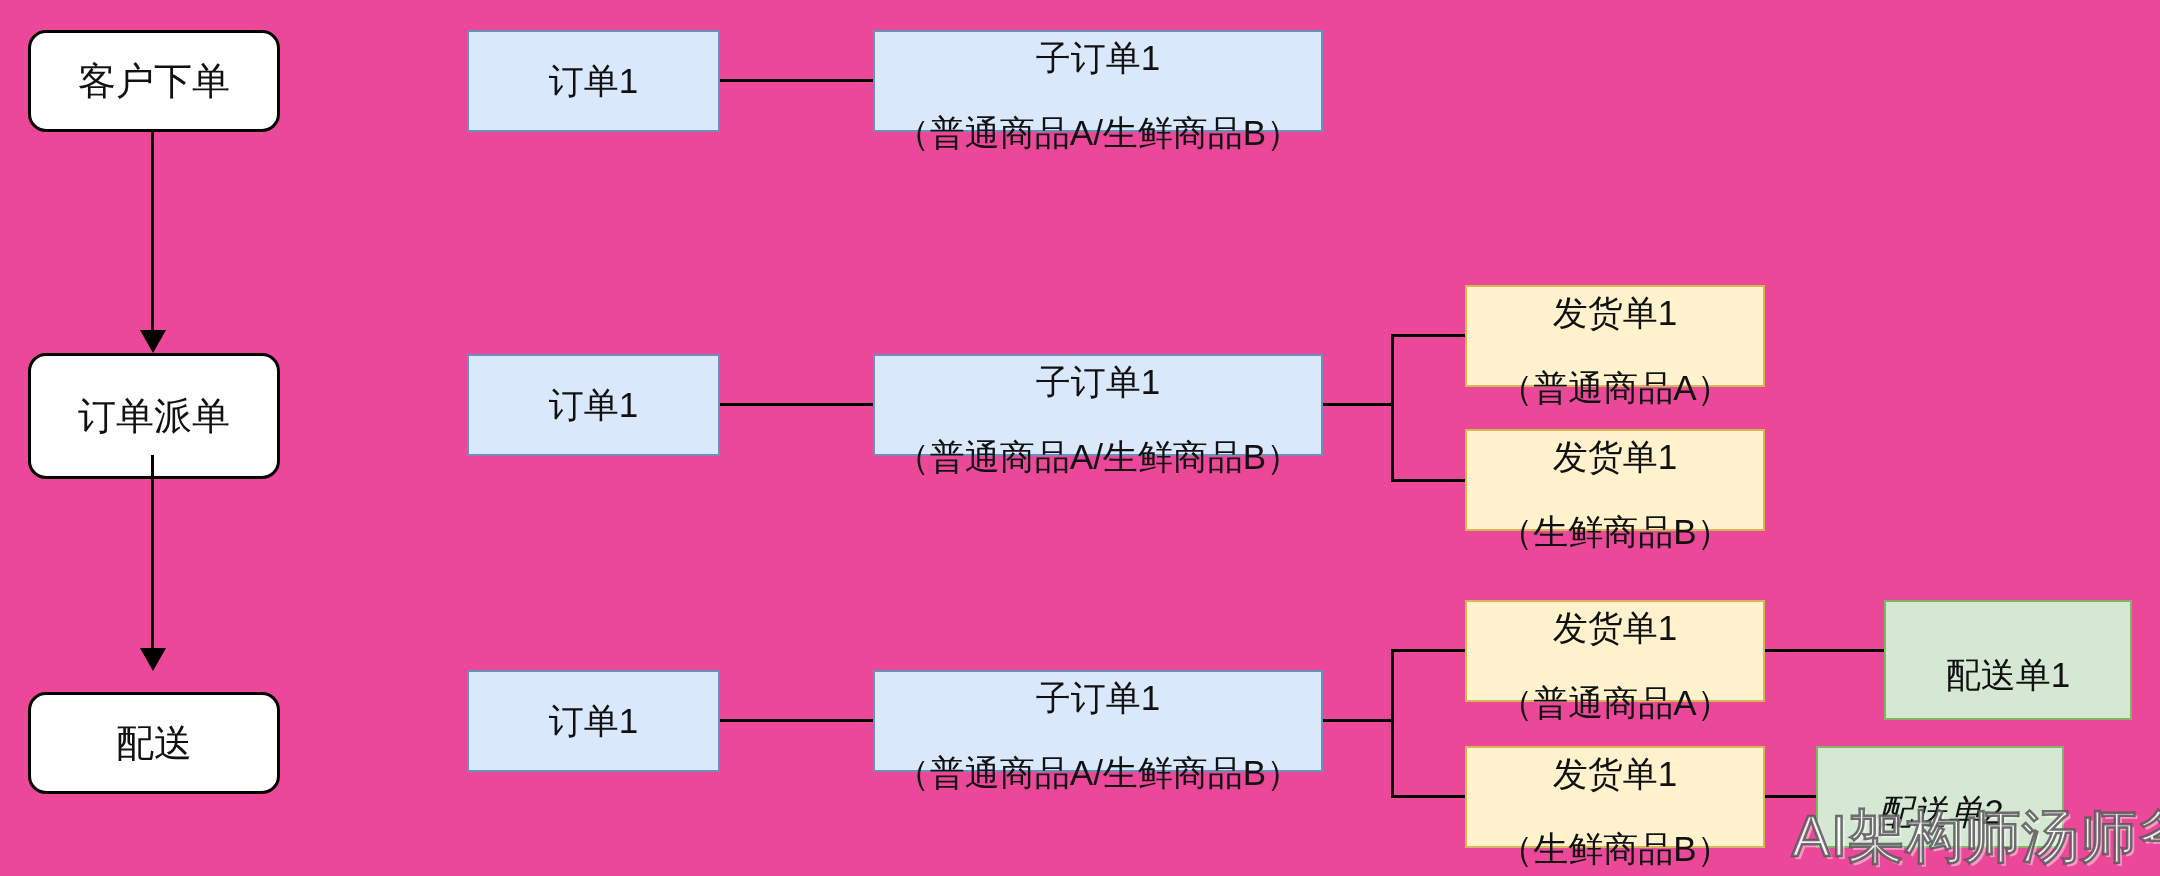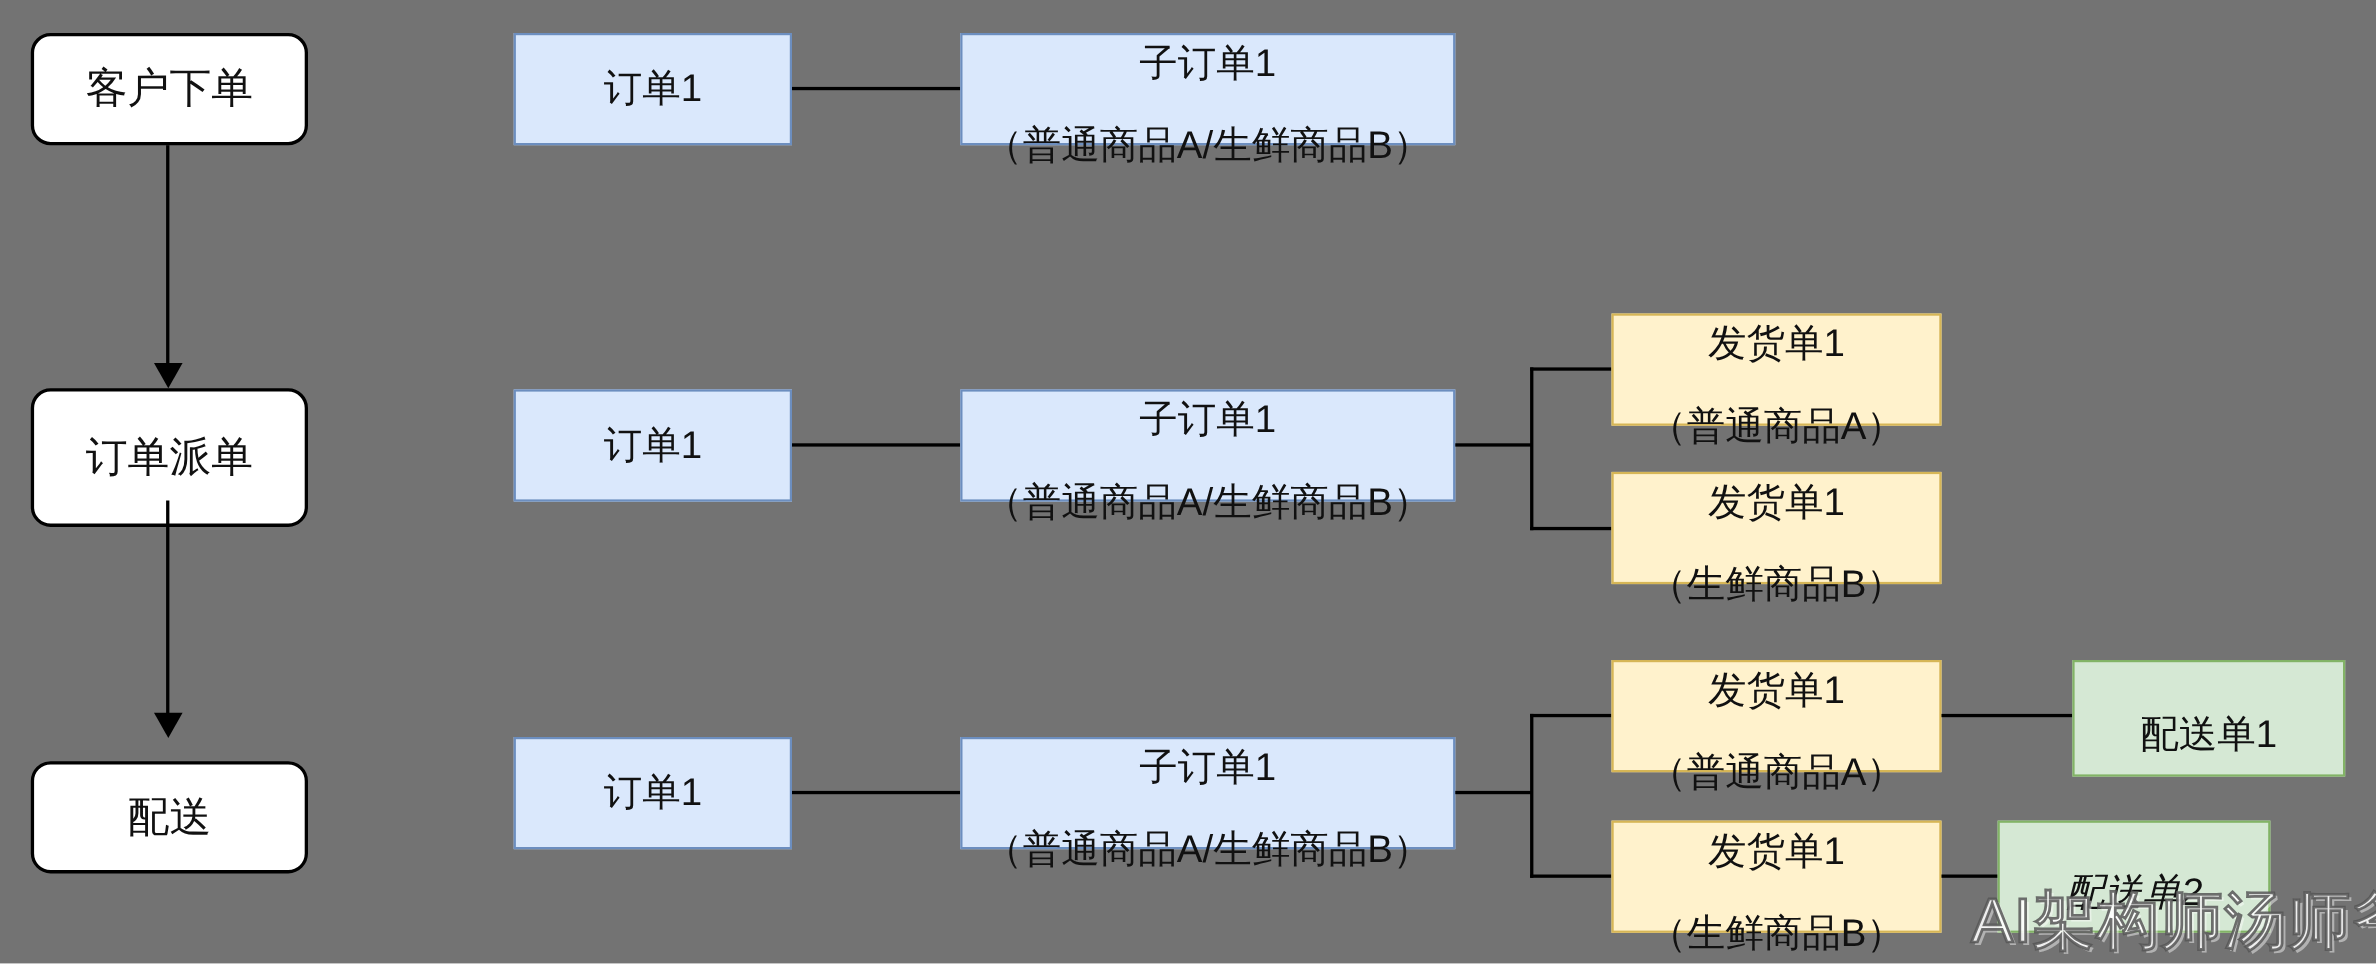--- a/index.html
+++ b/index.html
@@ -3,21 +3,21 @@
 <meta charset="utf-8">
 <style>
   html,body{margin:0;padding:0;background:#ffffff;}
   body{
     font-family:"Liberation Sans","DejaVu Sans",sans-serif;
     -webkit-font-smoothing:antialiased;
   }
   .canvas{
     position:relative;
     width:2160px;height:876px;
-    background:#737373;
+    background:#ec4899;
     overflow:hidden;
   }
   
   .node{
     position:absolute;
     box-sizing:border-box;
     display:flex;flex-direction:column;
     align-items:center;justify-content:center;
     text-align:center;
     color:#111111;
@@ -144,21 +144,21 @@
     <span class="l2">（普通商品A）</span>
   </div>
   <div class="node shipment" style="left:1465px;top:746px;width:300px;height:102px;">
     <span class="l1">发货单1</span>
     <span class="l2">（生鲜商品B）</span>
   </div>
 
   <div class="edge" style="left:1765px;top:649px;width:119px;height:3px;"></div>
   <div class="edge" style="left:1765px;top:795px;width:119px;height:3px;"></div>
 
-  <div class="node delivery" style="left:1884px;top:600px;width:248px;height:106px;align-items:center;">
+  <div class="node delivery" style="left:1884px;top:600px;width:248px;height:120px;align-items:center;">
     <span class="l1">配送单1</span>
   </div>
   <div class="node delivery" style="left:1816px;top:746px;width:248px;height:102px;font-style:italic;">
     <span class="l1">配送单2</span>
   </div>
 
   <div class="watermark">AI架构师汤师爷</div>
 
 </div>
 

